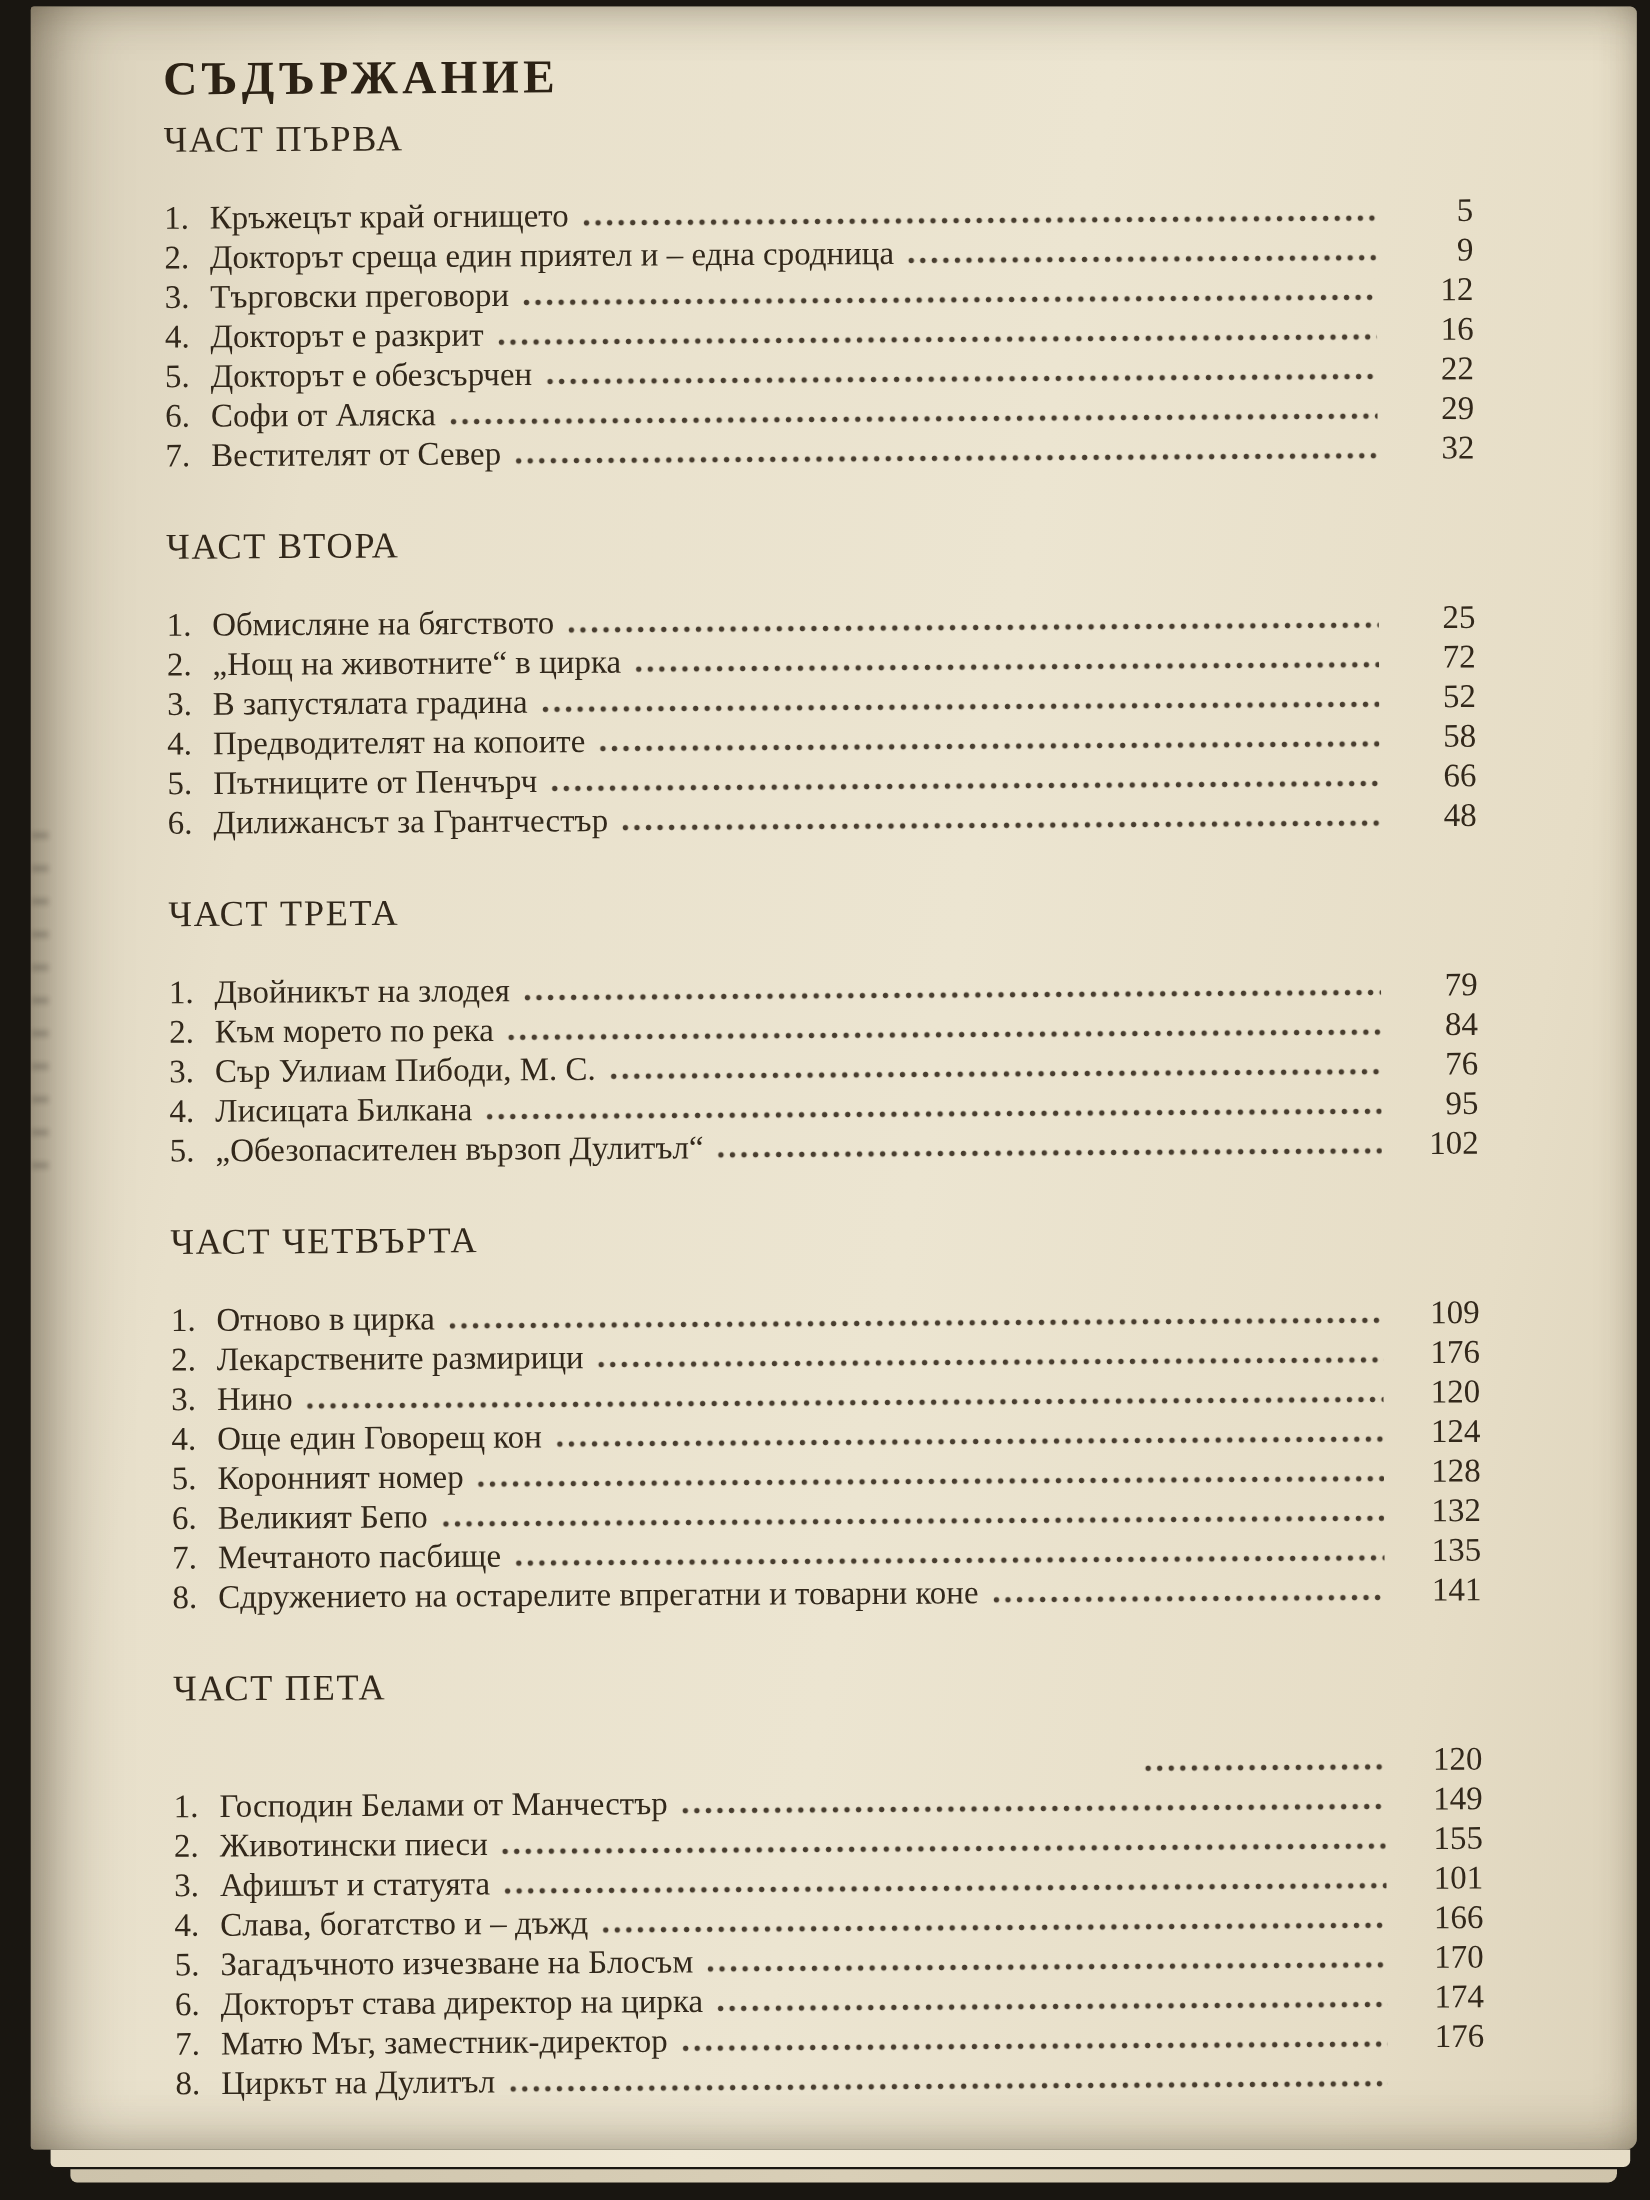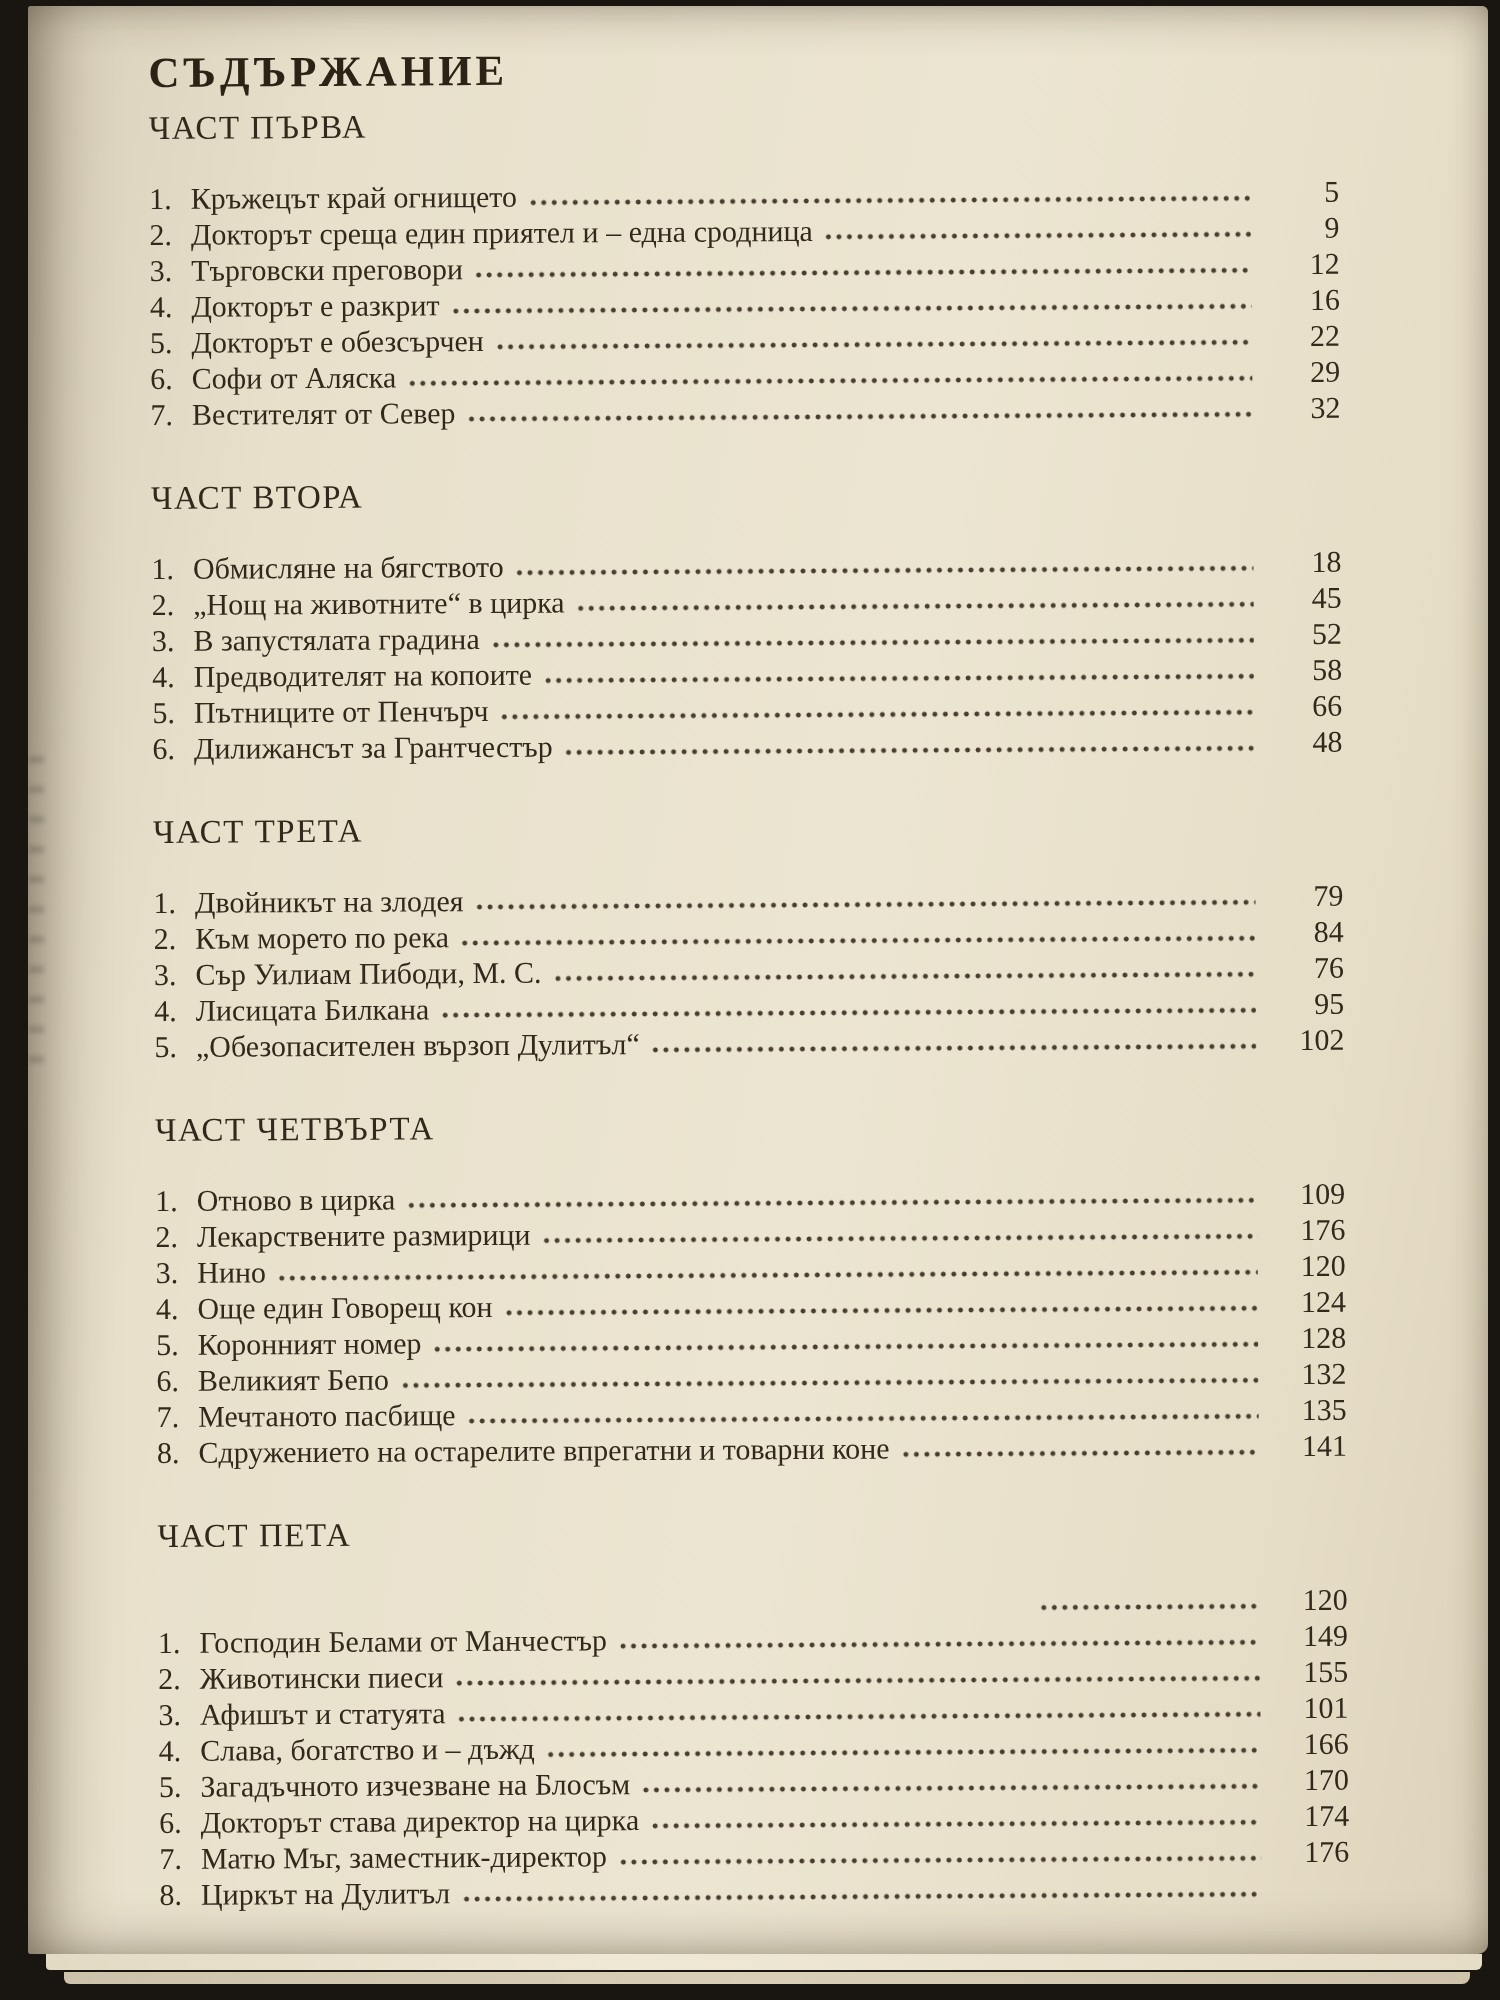--- a/index.html
+++ b/index.html
@@ -149,28 +149,28 @@
 </div>
   </section>
 
   <section class="part">
     <h2 class="part-heading">ЧАСТ ВТОРА</h2>
     <div class="part-entries">
   <div class="toc-row">
     <span class="entry-label"><span class="entry-num">1.</span><span class="entry-title"> Обмисляне на бягството</span></span>
     <span class="spacer"></span>
     <span class="leader"></span>
-    <span class="entry-page">18</span>
+    <span class="entry-page">25</span>
   </div>
 
   <div class="toc-row">
     <span class="entry-label"><span class="entry-num">2.</span><span class="entry-title"> „Нощ на животните“ в цирка</span></span>
     <span class="spacer"></span>
     <span class="leader"></span>
-    <span class="entry-page">45</span>
+    <span class="entry-page">72</span>
   </div>
 
   <div class="toc-row">
     <span class="entry-label"><span class="entry-num">3.</span><span class="entry-title"> В запустялата градина</span></span>
     <span class="spacer"></span>
     <span class="leader"></span>
     <span class="entry-page">52</span>
   </div>
 
   <div class="toc-row">

